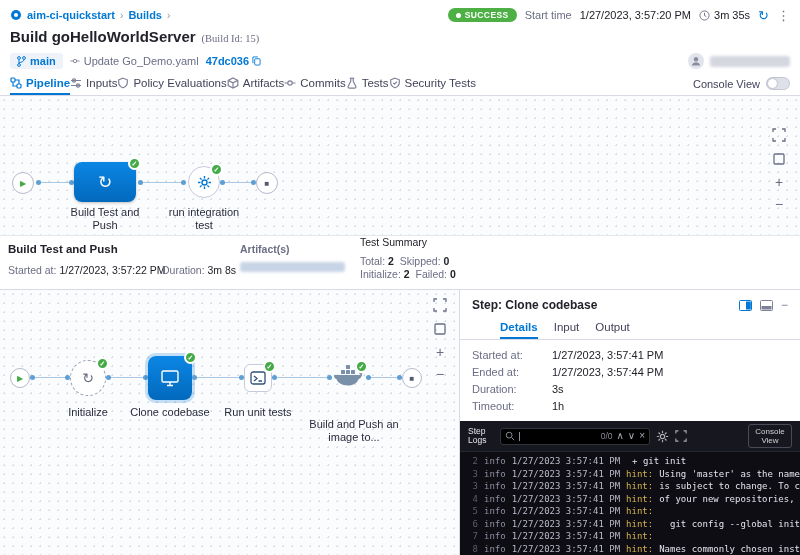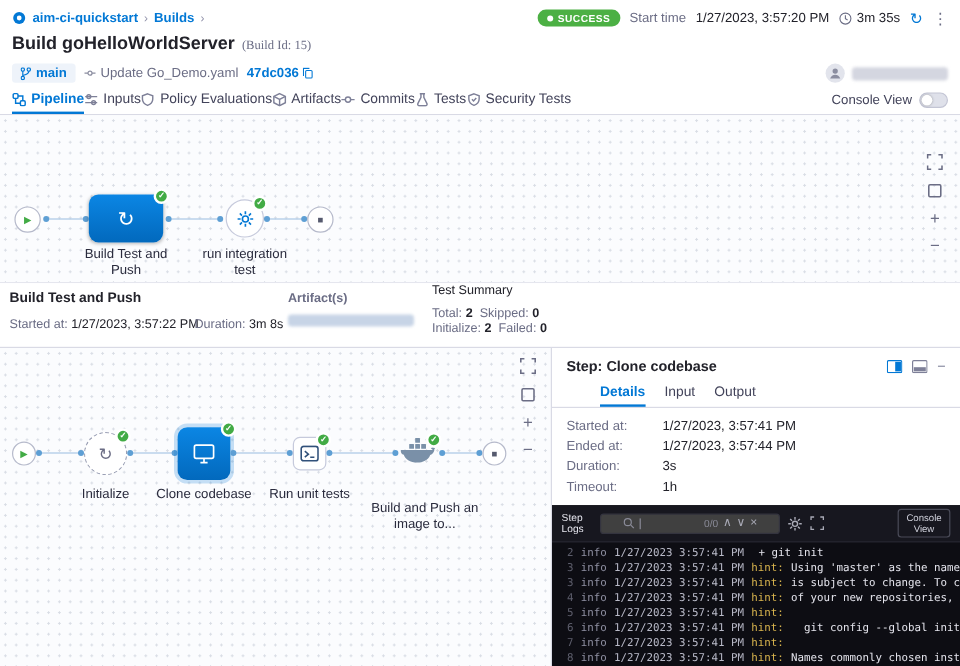--- a/index.html
+++ b/index.html
@@ -84,21 +84,21 @@
   .ptab.active { color:#0278d5; font-weight:bold; border-bottom-color:#0278d5;margin-left:28px; }
   .details { padding:9px 12px 4px; }
   .drow { display:flex; margin-bottom:5px; font-size:11px; }
   .dlabel { width:80px; color:#6b6d85; flex:none; }
   .dvalue { color:#22222a; }
 
   
   .logbox { flex:1; min-height:0; background:#0d0d13; display:flex; flex-direction:column; }
   .loghead { display:flex; align-items:center; gap:6px; padding:3px 8px; background:#17171f; border-bottom:1px solid #262630; flex:none; }
   .logtitle { color:#e6e6ee; font-size:8.5px; line-height:9.5px; width:26px; flex:none; }
-  .searchbox { display:flex; align-items:center; gap:4px; background:#404040; border:1px solid #34343f; border-radius:3px; height:17px; padding:0 18px; flex:1; max-width:150px; color:#8a8b98; font-size:8.5px; cursor:text; }
+  .searchbox { display:flex; align-items:center; gap:4px; background:#000000; border:1px solid #34343f; border-radius:3px; height:17px; padding:0 4px; flex:1; max-width:150px; color:#8a8b98; font-size:8.5px; cursor:text; }
   .caret { width:1px; height:9px; background:#8a8b98; }
   .scount-group { margin-left:auto; display:flex; align-items:center; gap:4px; }
   .hicon { color:#a9aab6; cursor:pointer; font-size:10px; line-height:1; }
   .console-btn { margin-left:auto; border:1px solid #4a4b58; border-radius:3px; color:#cfd0da; font-size:8px; line-height:9px; padding:2px 5px; width:44px; text-align:center; cursor:pointer; }
   .logbody { flex:1; overflow:hidden; padding:3px 0; font-family:"DejaVu Sans Mono", monospace; font-size:9px; line-height:12.5px; }
   .lrow { display:flex; gap:6px; padding:0 8px; white-space:nowrap; }
   .ln { color:#5c5d6b; width:10px; text-align:right; flex:none; }
   .lvl { color:#8f90a2; flex:none; }
   .lts { color:#b9bac8; flex:none; }
   .ltag { color:#d8b44e; flex:none; white-space:pre; }

